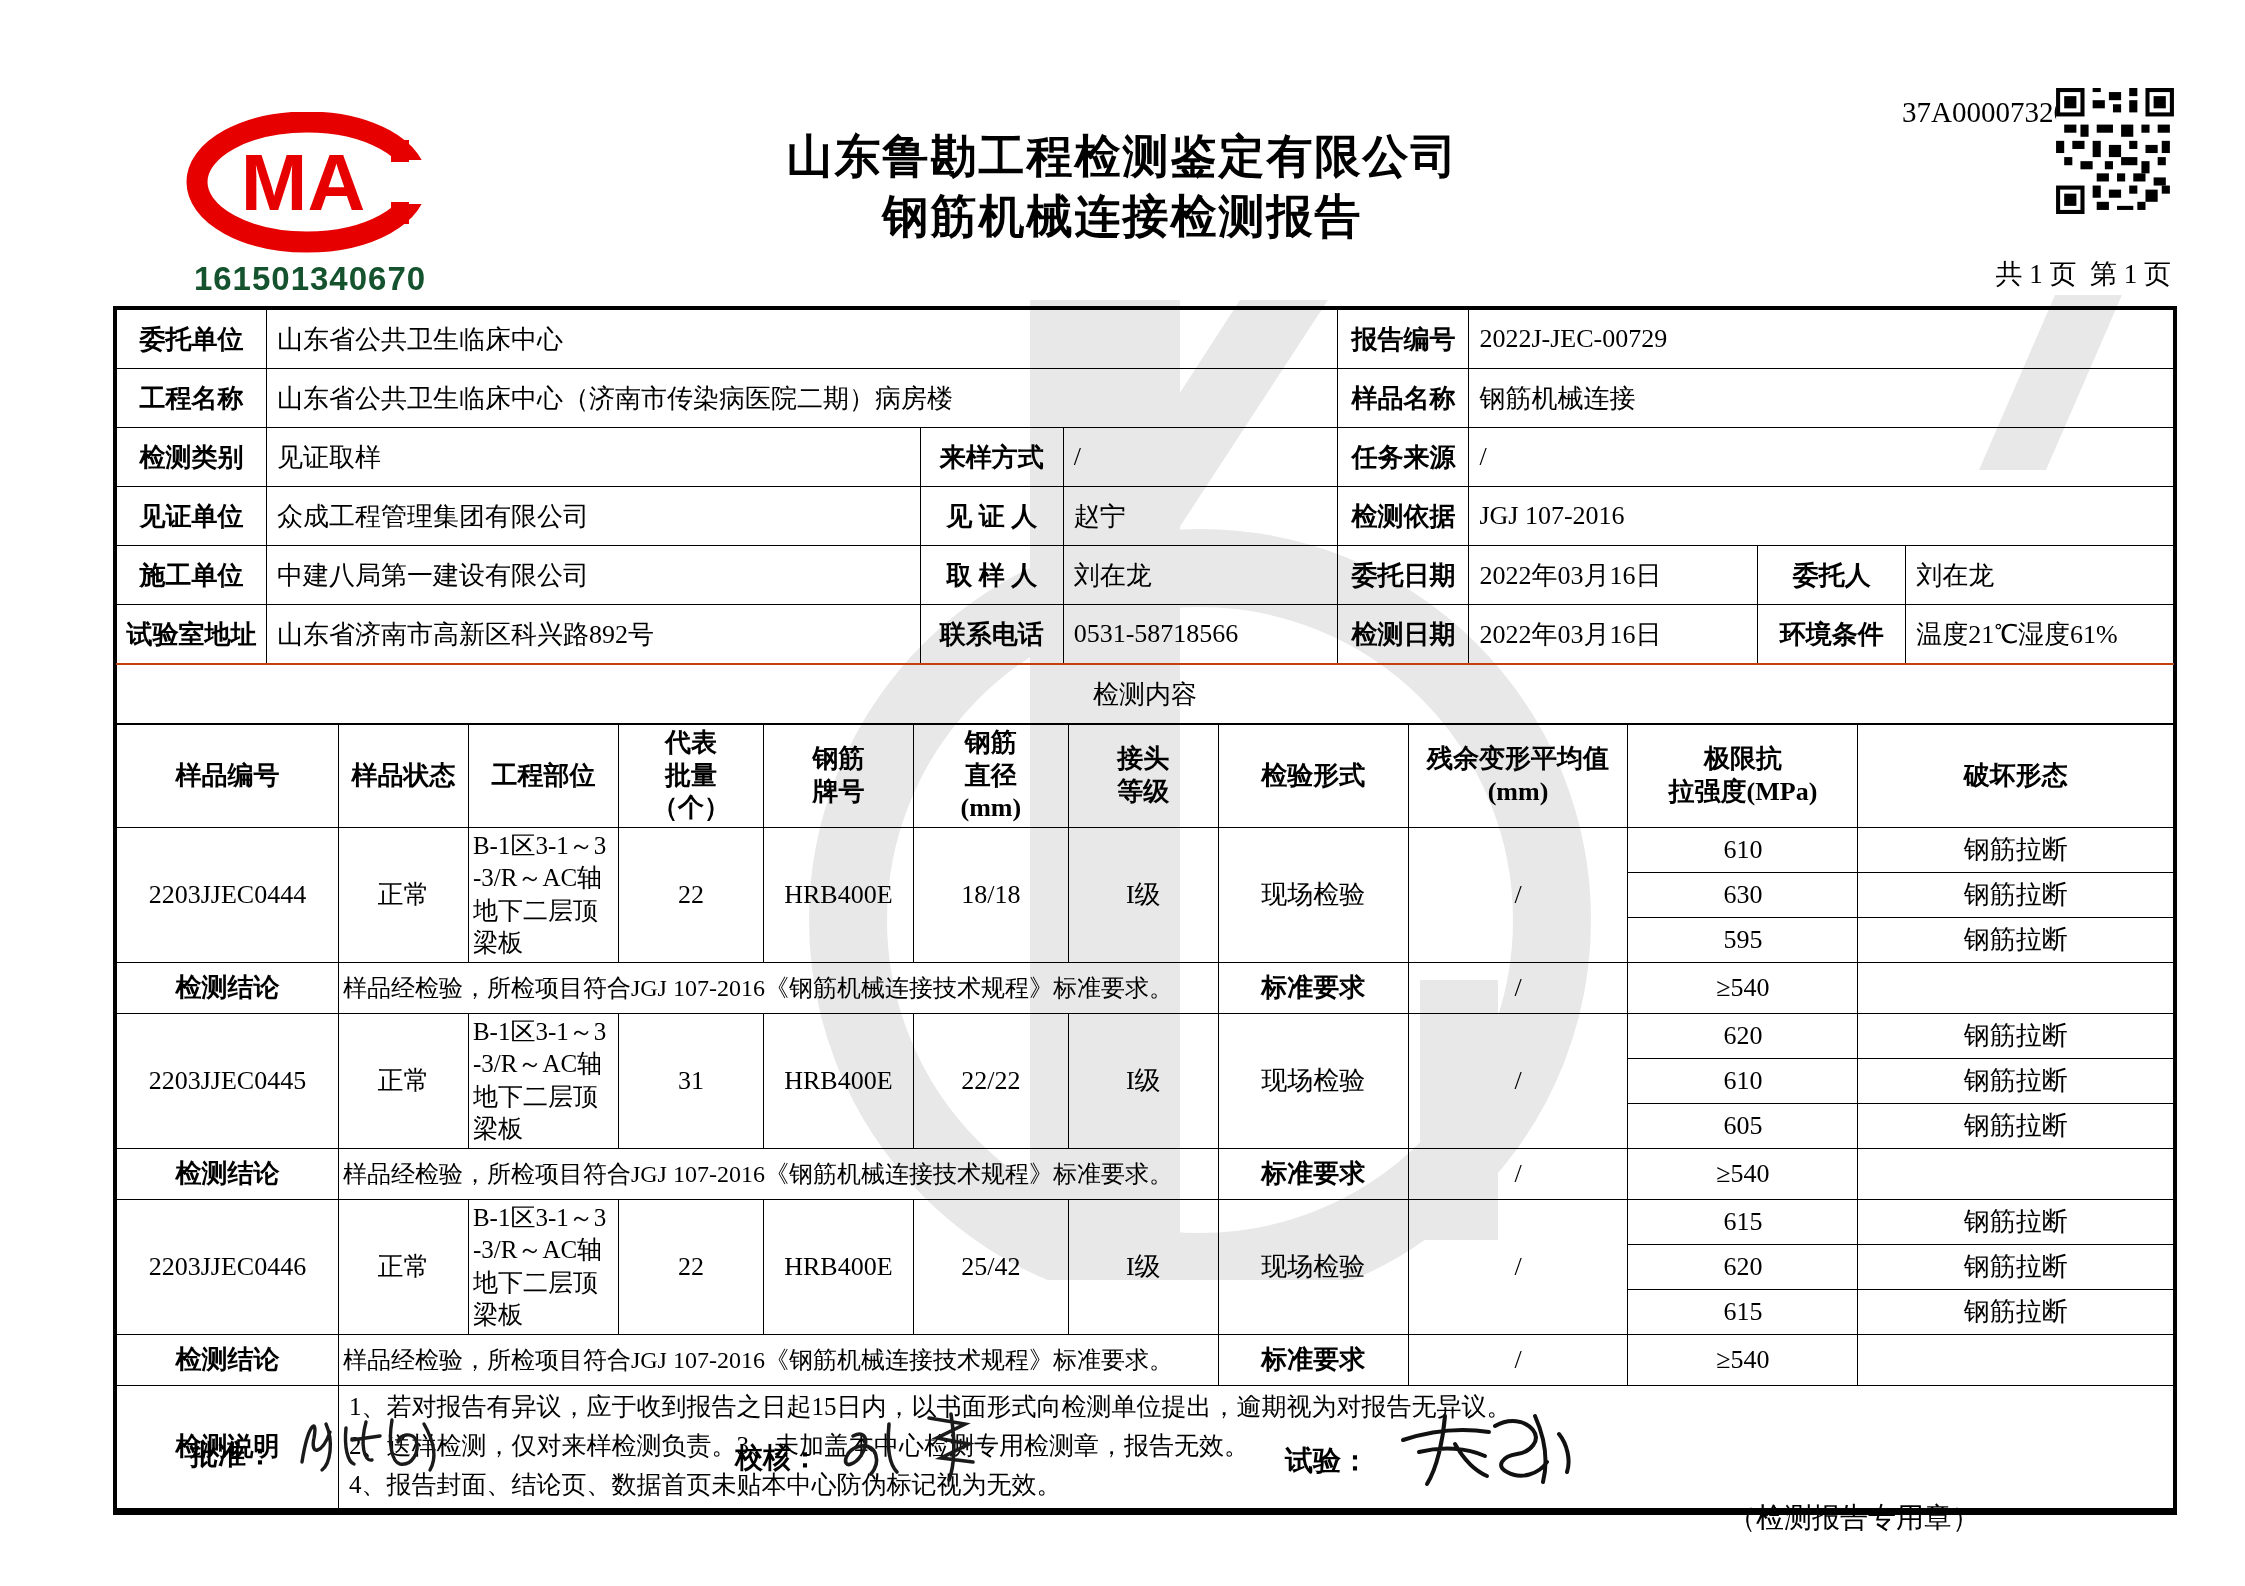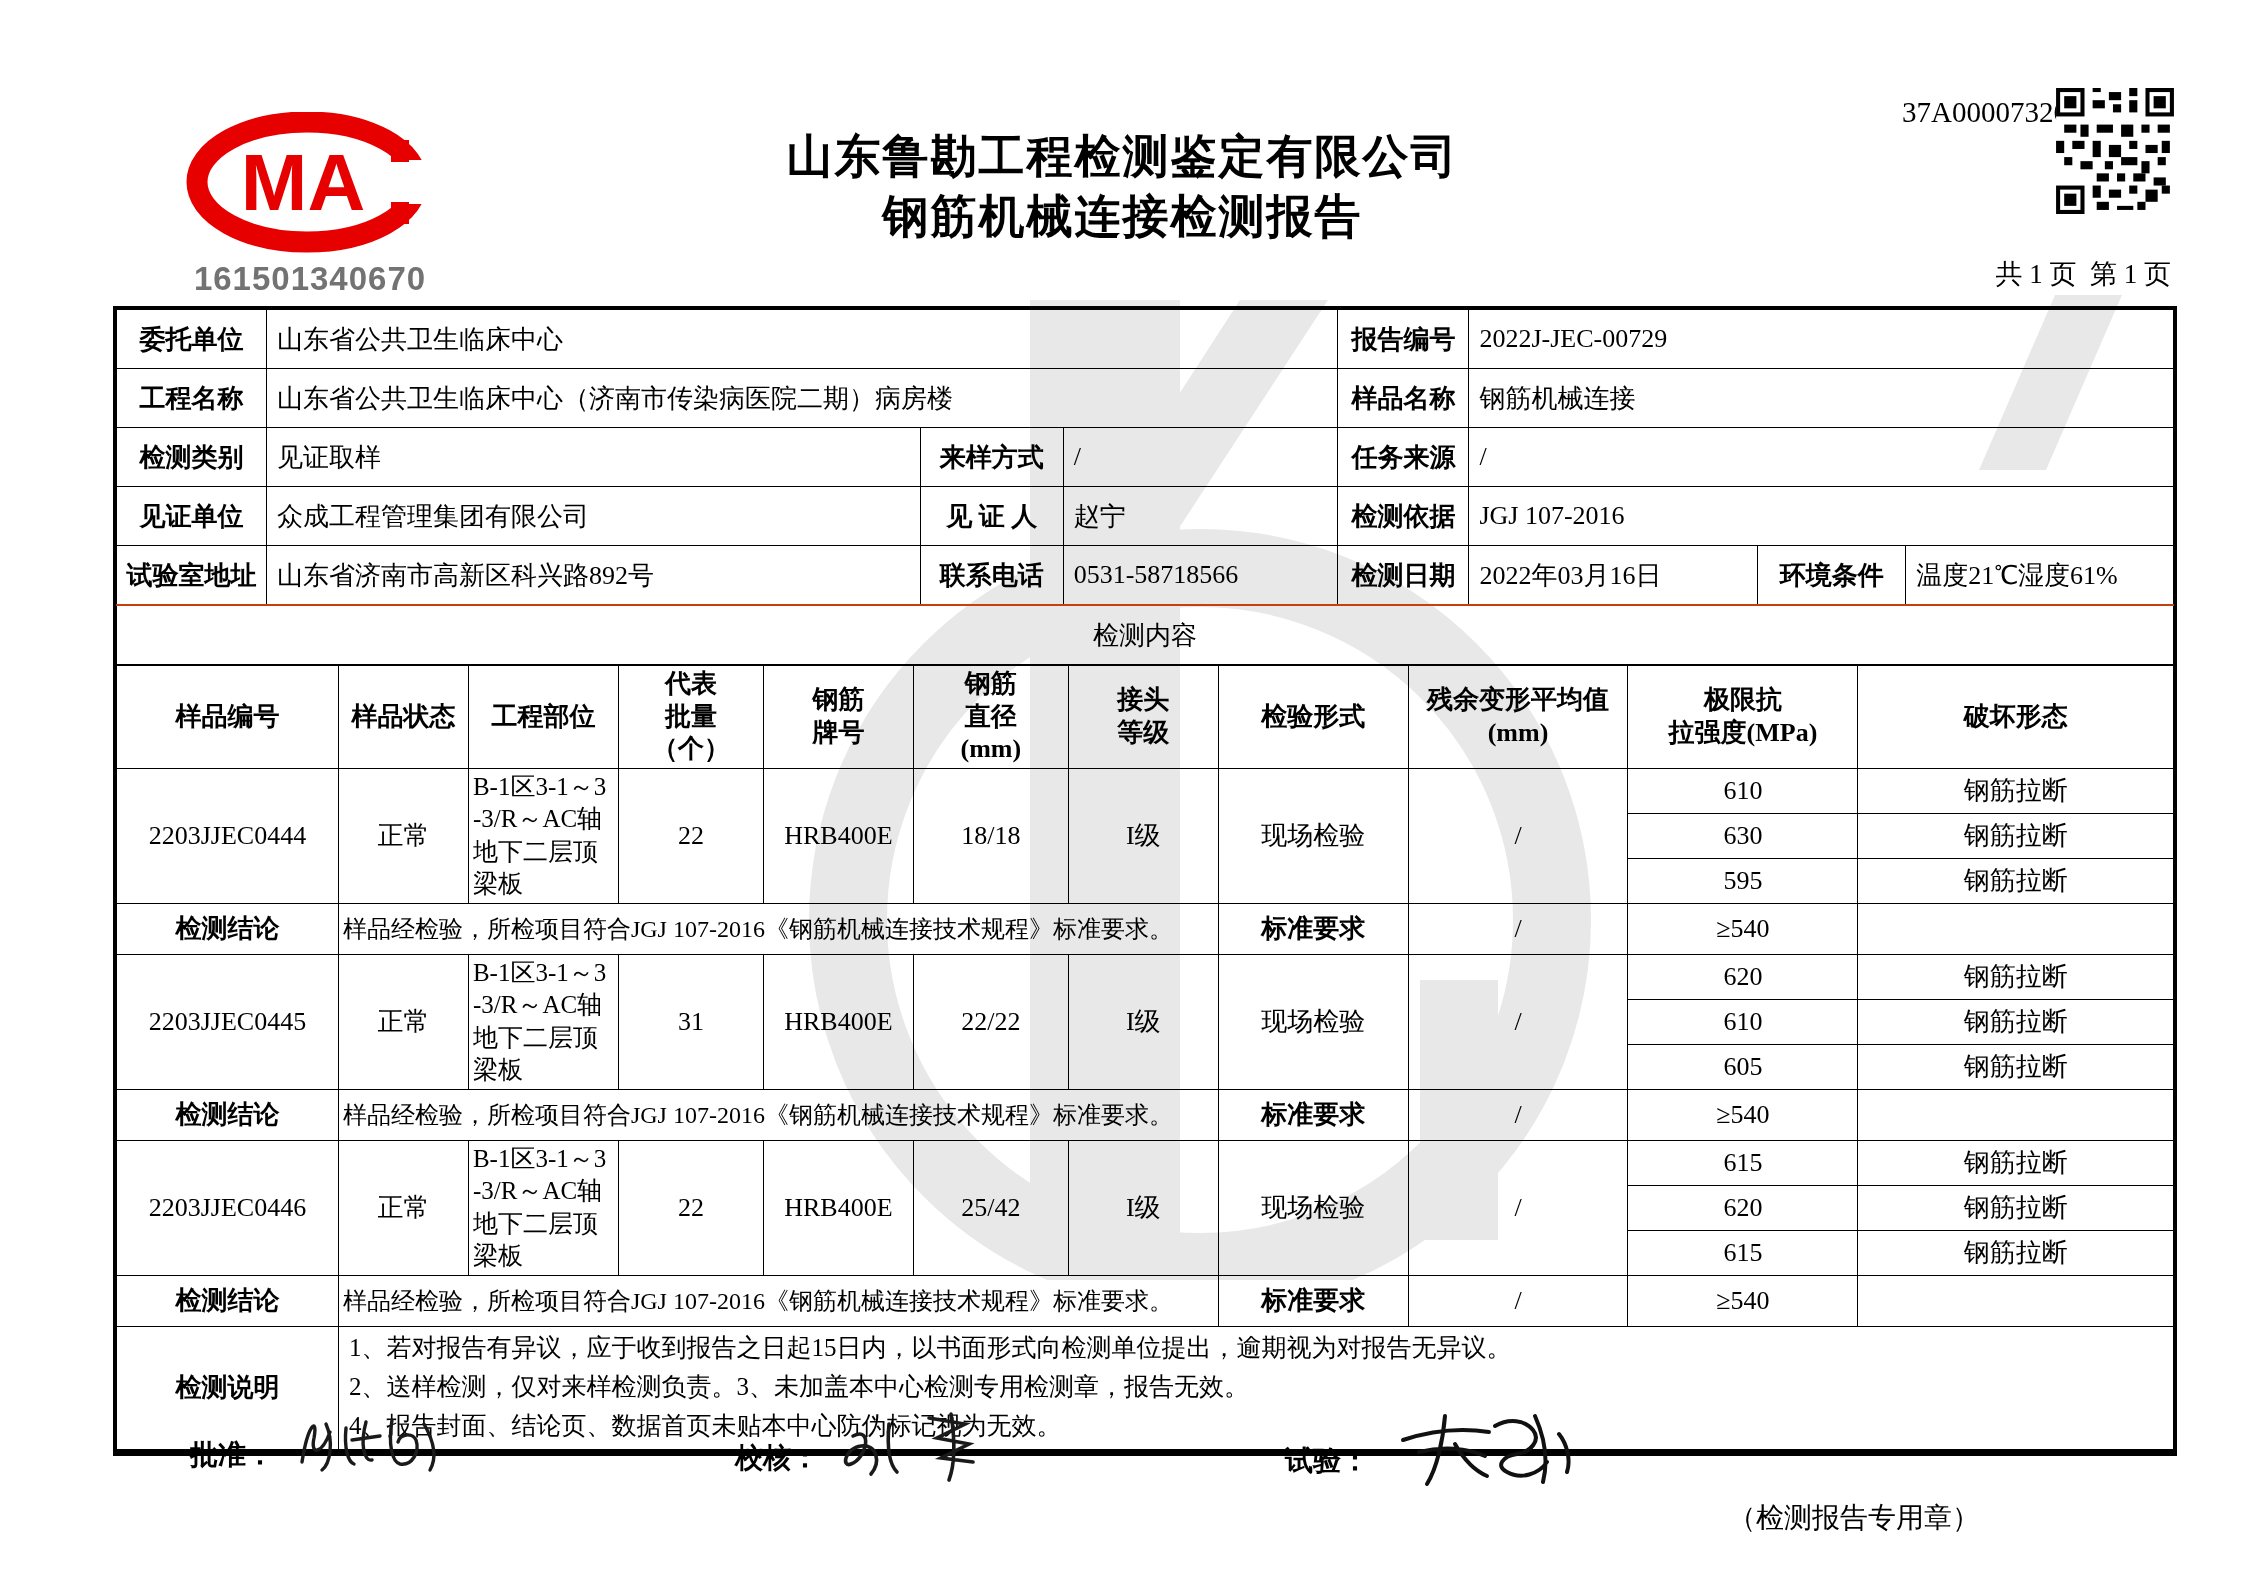--- a/index.html
+++ b/index.html
@@ -3,21 +3,21 @@
 <meta charset="utf-8">
 <style>
   html,body{margin:0;padding:0;background:#fff;}
   .page{position:relative;width:2245px;height:1586px;background:#fff;overflow:hidden;
         font-family:"Liberation Serif", serif;color:#000;}
   
   .watermark{position:absolute;left:800px;top:280px;z-index:0;}
   
   .cma-block{position:absolute;left:185px;top:112px;width:250px;text-align:center;z-index:2;}
   .cma-number{margin-top:2px;font-family:"Liberation Sans",sans-serif;font-weight:bold;
-              font-size:33px;color:#737373;letter-spacing:1px;}
+              font-size:33px;color:#14532d;letter-spacing:1px;}
   .titles{position:absolute;left:0;width:2245px;top:126px;text-align:center;z-index:1;}
   .title-line{font-family:"Liberation Sans",sans-serif;font-weight:bold;font-size:46px;
               line-height:60px;letter-spacing:2px;}
   .serial{position:absolute;left:1902px;top:96px;font-size:29px;z-index:1;white-space:pre;}
   .qr{position:absolute;left:2056px;top:88px;z-index:2;}
   .page-count{position:absolute;top:256px;right:74px;font-size:27px;white-space:pre;z-index:1;}
   
   .tbl-wrap{position:absolute;left:113px;top:306px;width:2058px;z-index:1;
             border:3px solid #000;border-bottom:6px solid #000;}
   table{width:100%;border-collapse:collapse;table-layout:fixed;background:transparent;}
@@ -171,20 +171,30 @@
       </tr>
       <tr>
         <td class="lbl">见证单位</td>
         <td class="val">众成工程管理集团有限公司</td>
         <td class="lbl">见 证 人</td>
         <td class="val">赵宁</td>
         <td class="lbl">检测依据</td>
         <td class="val" colspan="3">JGJ 107-2016</td>
       </tr>
       <tr>
+        <td class="lbl">施工单位</td>
+        <td class="val">中建八局第一建设有限公司</td>
+        <td class="lbl">取 样 人</td>
+        <td class="val">刘在龙</td>
+        <td class="lbl">委托日期</td>
+        <td class="val">2022年03月16日</td>
+        <td class="lbl">委托人</td>
+        <td class="val">刘在龙</td>
+      </tr>
+      <tr>
         <td class="lbl">试验室地址</td>
         <td class="val">山东省济南市高新区科兴路892号</td>
         <td class="lbl">联系电话</td>
         <td class="val">0531-58718566</td>
         <td class="lbl">检测日期</td>
         <td class="val">2022年03月16日</td>
         <td class="lbl">环境条件</td>
         <td class="val">温度21℃湿度61%</td>
       </tr>
       <tr class="section-row">

